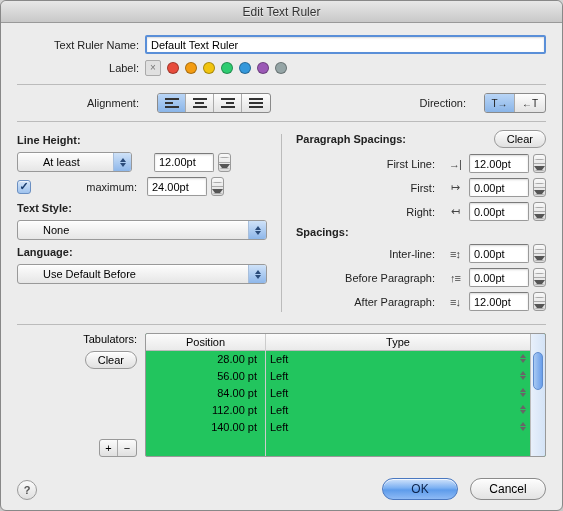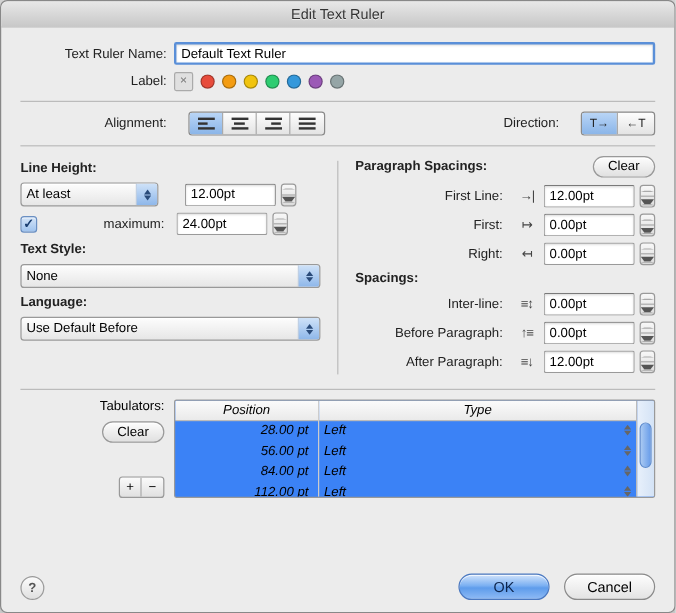--- a/index.html
+++ b/index.html
@@ -100,37 +100,37 @@
   .al-left span:nth-child(2){width:60%;}
   .al-center span:nth-child(2){left:20%;width:60%;}
   .al-right span:nth-child(2){left:40%;width:60%;}
   .columns { display: flex; gap: 8px; }
   .col { flex: 1; }
   .section-title { font-weight: bold; margin: 4px 0 6px; color: #222; }
   .aqua-select {
     display: inline-flex; align-items: center; justify-content: space-between;
     height: 20px; border: 1px solid #999; border-radius: 3px;
     background: linear-gradient(#fdfdfd,#e6e6e6);
-    padding: 0 0 0 4px; font-size: 11px; position: relative;
+    padding: 0 0 0 25px; font-size: 11px; position: relative;
     box-shadow: inset 0 1px 0 #fff;
   }
   .aqua-select .arrows {
     width: 18px; height: 100%;
     border-left: 1px solid #a7bedb;
     background: linear-gradient(#cfe2f8,#8eb7ea);
     border-radius: 0 2px 2px 0;
     display: flex; flex-direction: column; justify-content: center; align-items: center; gap: 1px;
   }
   .aqua-select .arrows .up, .aqua-select .arrows .down {
     width: 0; height: 0; border-left: 3px solid transparent; border-right: 3px solid transparent;
   }
   .aqua-select .arrows .up { border-bottom: 4px solid #2a4b7a; }
   .aqua-select .arrows .down { border-top: 4px solid #2a4b7a; }
   .num-input {
-    width: 76px; height: 19px;
+    width: 60px; height: 19px;
     border: 1px solid #9a9a9a; border-top-color: #7a7a7a;
     border-radius: 2px;
     padding: 0 4px;
     font-size: 11px;
     box-shadow: inset 0 1px 2px rgba(0,0,0,0.15);
   }
   .stepper {
     width: 13px; height: 19px;
     border: 1px solid #9a9a9a; border-radius: 3px;
     background: linear-gradient(#f8f8f8,#dcdcdc);
@@ -154,26 +154,25 @@
     border: 1px solid #999; border-radius: 9px;
     background: linear-gradient(#fdfdfd,#e0e0e0);
     font-size: 11px;
     box-shadow: inset 0 1px 0 #fff;
   }
   .field-row { display: flex; align-items: center; gap: 4px; margin-bottom: 5px; }
   .indent-icon { font-size: 11px; color: #444; width: 20px; text-align: center; letter-spacing: -1px; }
   .vr { width: 1px; background: #bbb; align-self: stretch; margin: 4px 6px; }
   .table {
     border: 1px solid #999;
-    background: #3b82f6;
-    height: 82px;
+    background: #22c55e;
+    height: 124px;
     display: flex;
     border-radius: 2px;
     overflow: hidden;
-    font-style: italic;
   }
   .table-col { flex: 1; display: flex; flex-direction: column; }
   .table-header {
     background: linear-gradient(#fbfbfb,#eaeaea);
     border-bottom: 1px solid #bbb;
     height: 17px; line-height: 17px; text-align: center;
     font-size: 11px;
   }
   .table-body { flex: 1; overflow: hidden; }
   .table-cell { height: 17px; line-height: 17px; padding: 0 6px; font-size: 11px; }

